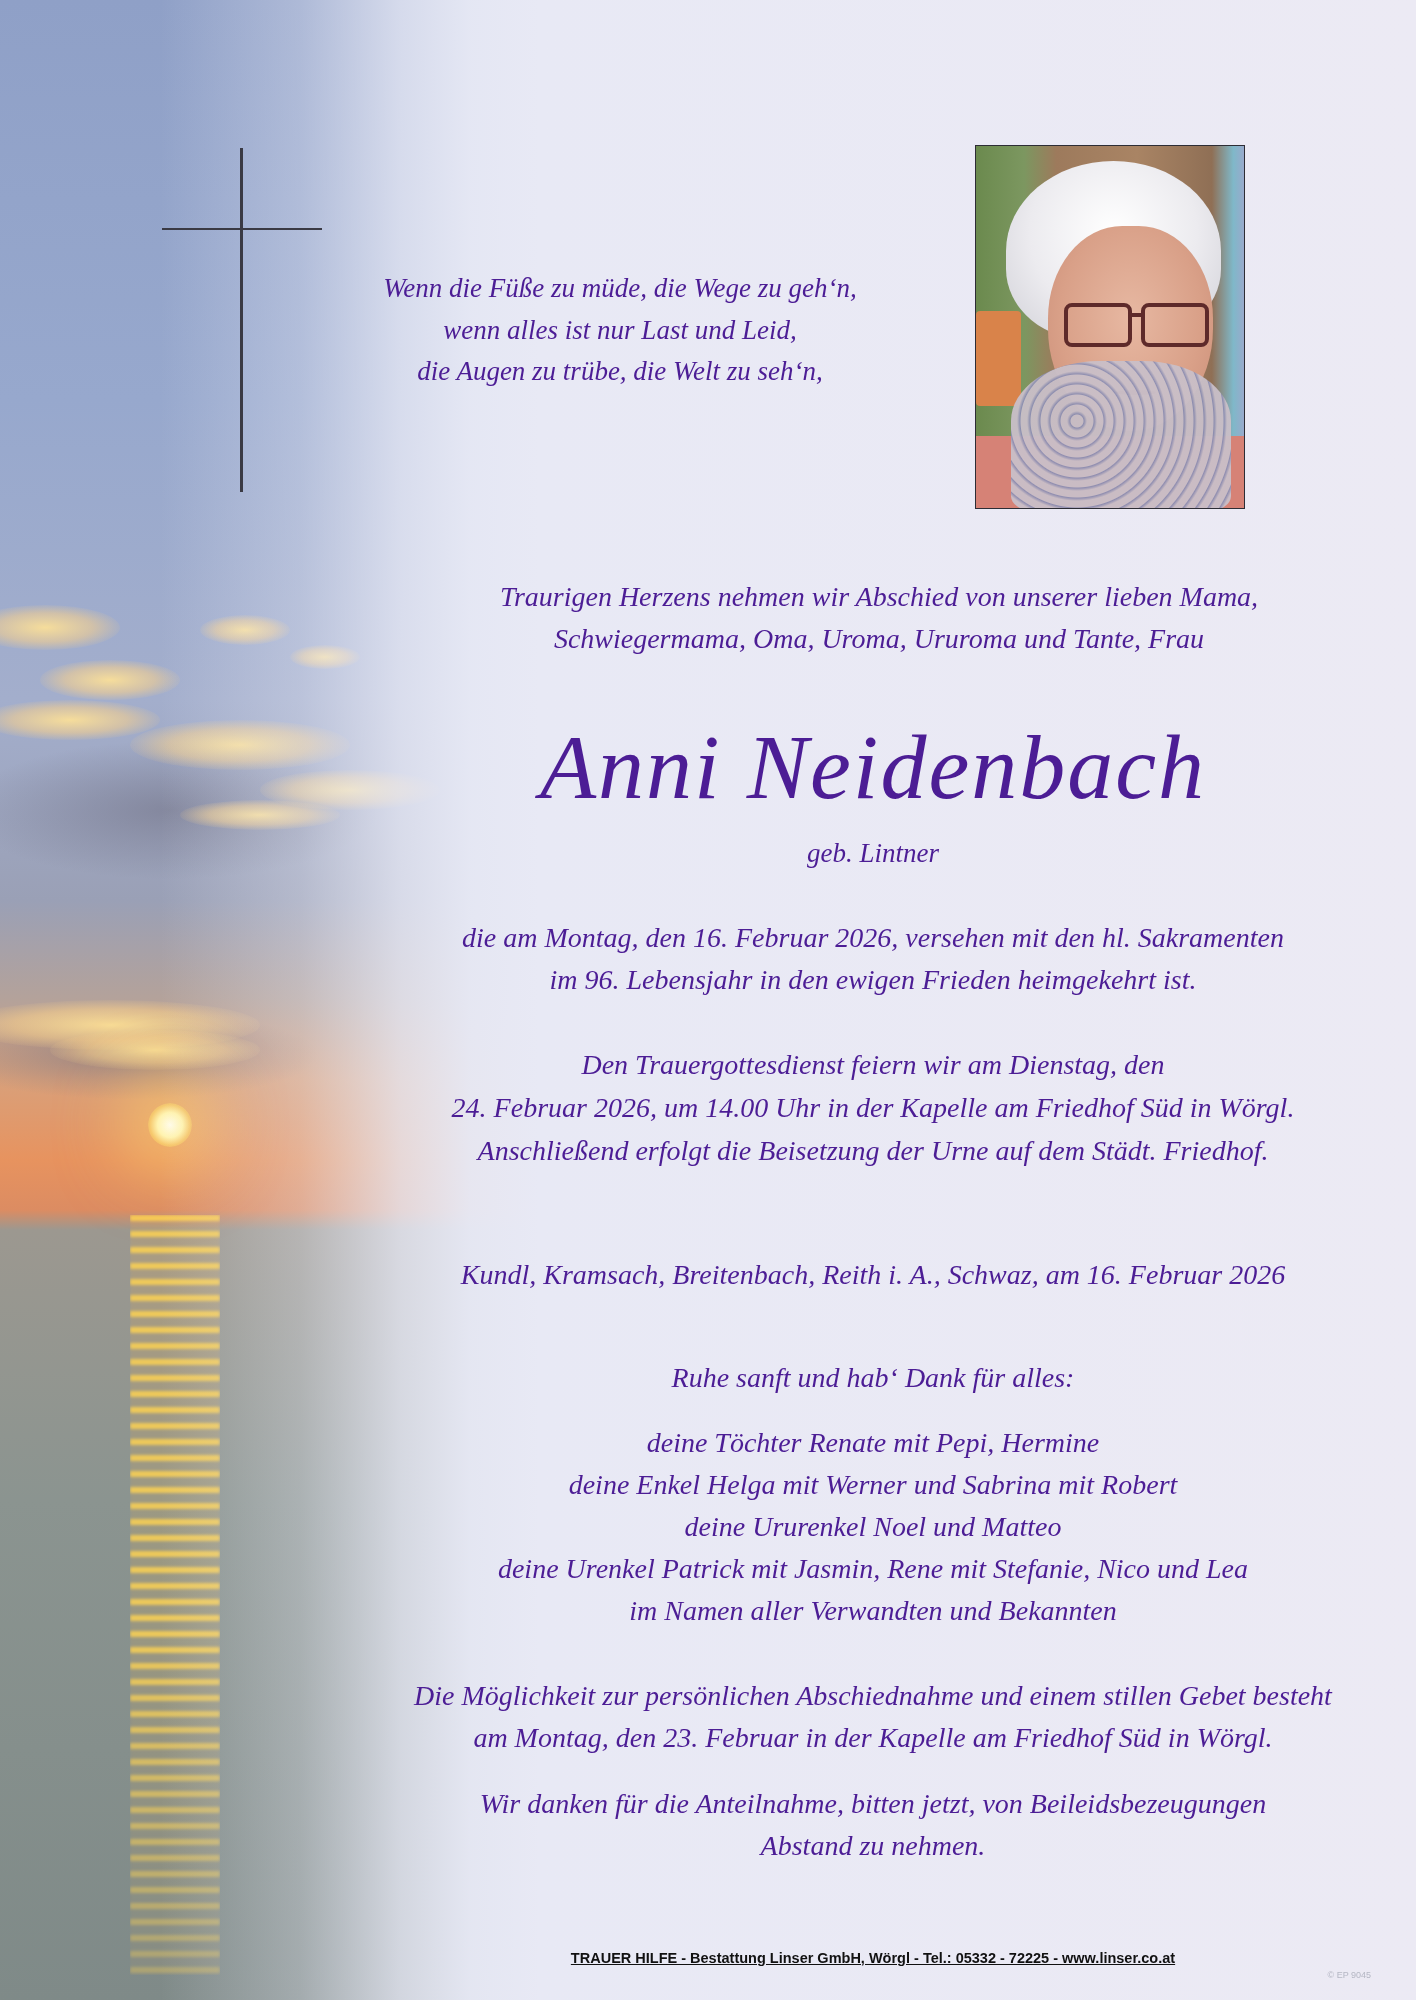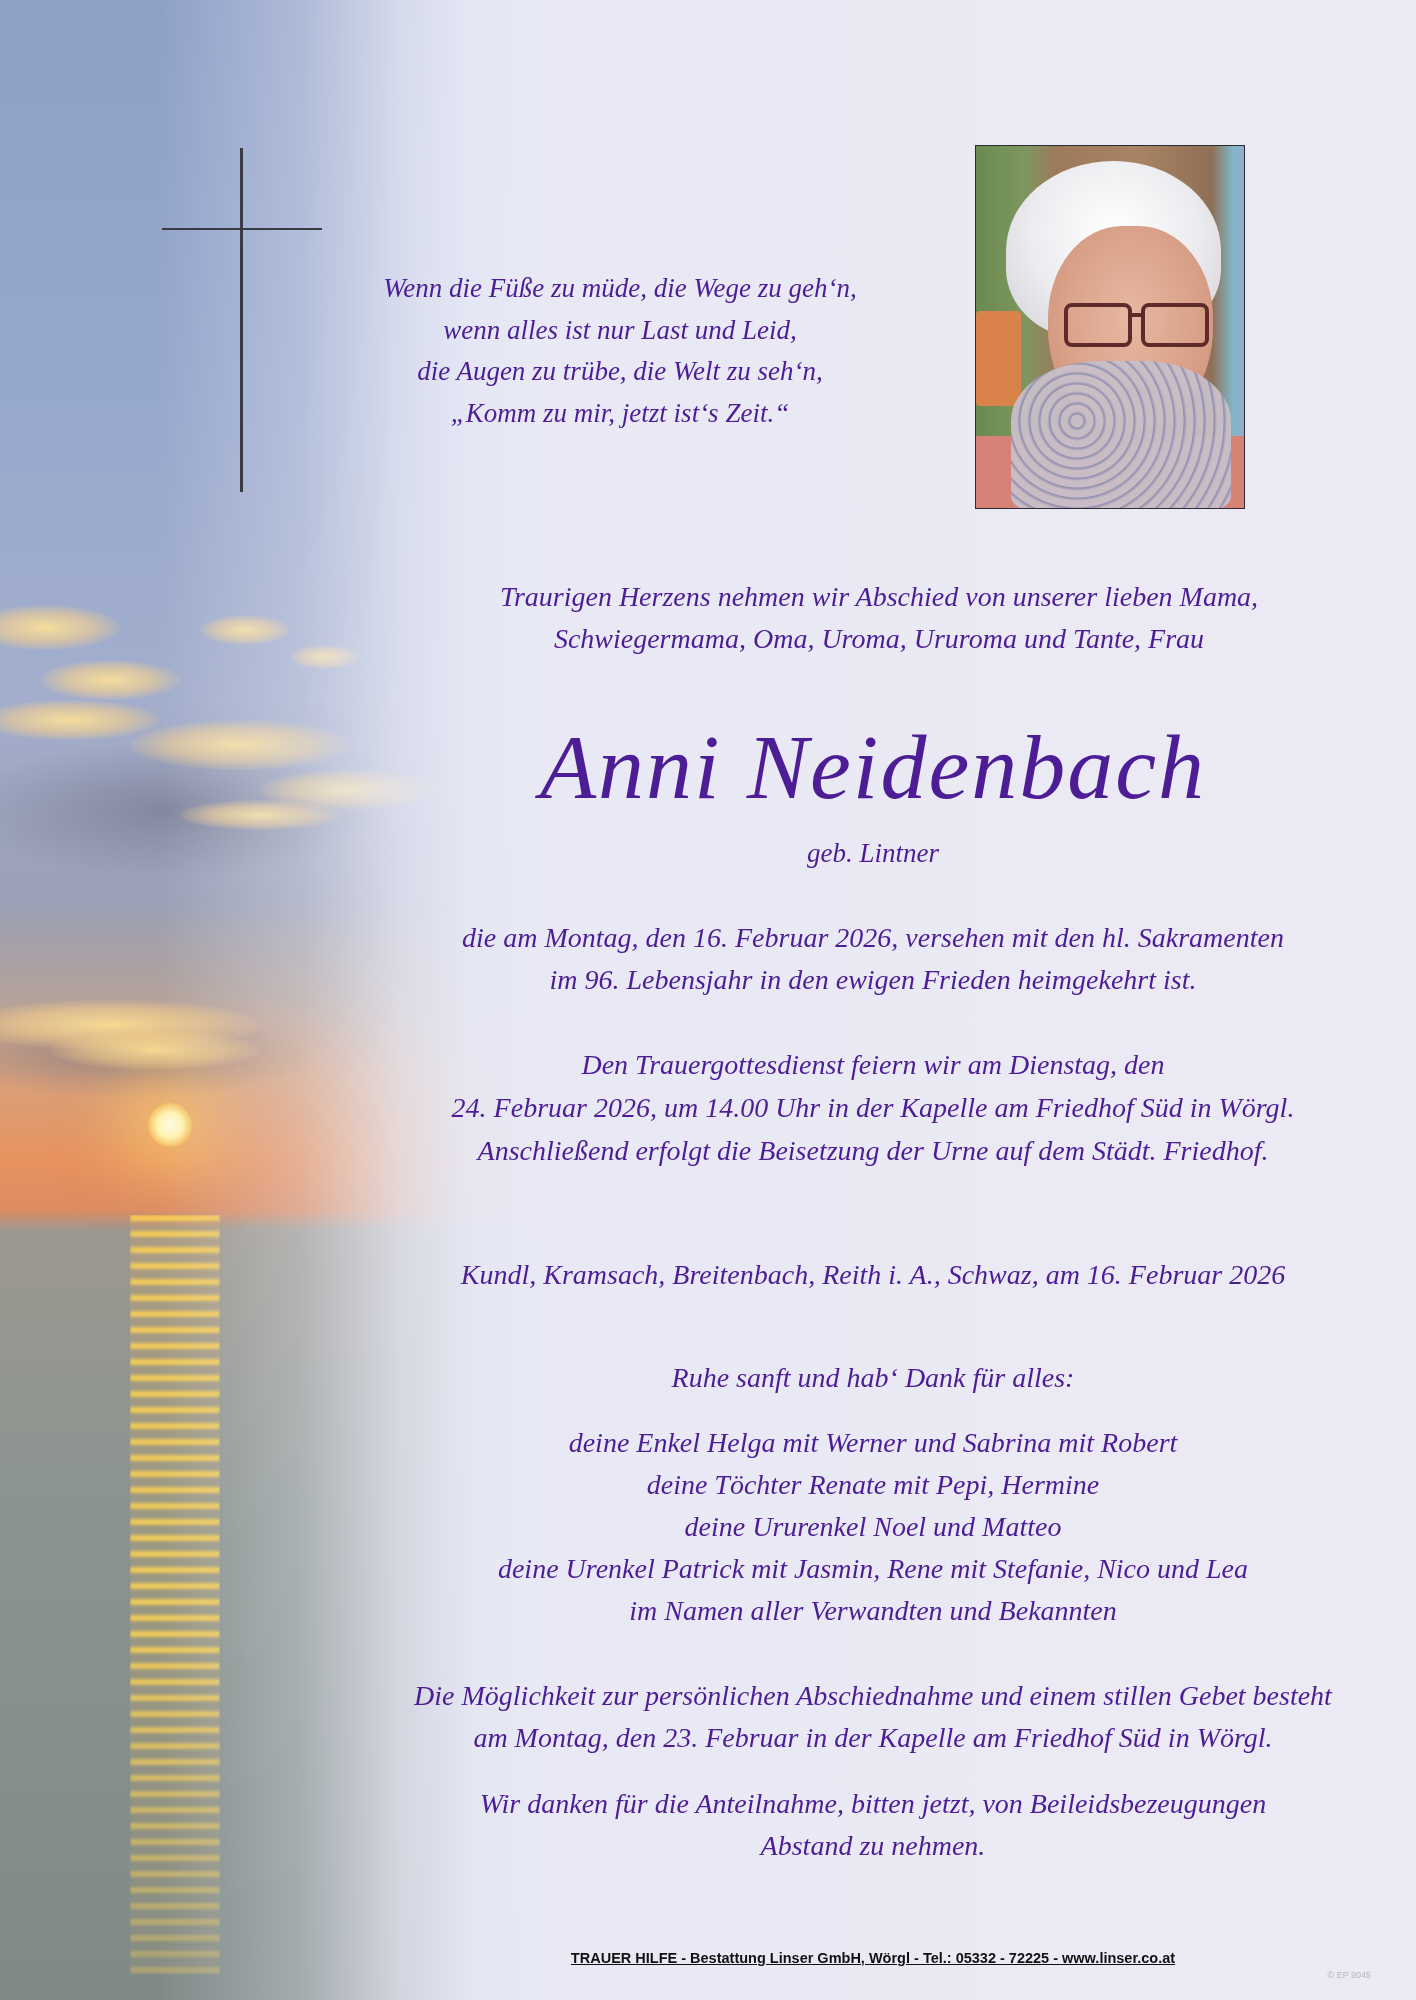--- a/index.html
+++ b/index.html
@@ -123,21 +123,20 @@
   <div class="glasses-r"></div>
   <div class="bridge"></div>
   <div class="mouth"></div>
   <div class="scarf"></div>
 </div>
 
 <div class="text-block poem">
   <span class="line">Wenn die Füße zu müde, die Wege zu geh‘n,</span>
   <span class="line">wenn alles ist nur Last und Leid,</span>
   <span class="line">die Augen zu trübe, die Welt zu seh‘n,</span>
-  <span class="line">„Komm zu mir, jetzt ist‘s Zeit.“</span>
 </div>
 
 <div class="text-block intro">
   <span class="line">Traurigen Herzens nehmen wir Abschied von unserer lieben Mama,</span>
   <span class="line">Schwiegermama, Oma, Uroma, Ururoma und Tante, Frau</span>
 </div>
 
 <div class="text-block name">Anni Neidenbach</div>
 <div class="text-block maiden">geb. Lintner</div>
 
@@ -150,22 +149,22 @@
   <span class="line">Den Trauergottesdienst feiern wir am Dienstag, den</span>
   <span class="line">24. Februar 2026, um 14.00 Uhr in der Kapelle am Friedhof Süd in Wörgl.</span>
   <span class="line">Anschließend erfolgt die Beisetzung der Urne auf dem Städt. Friedhof.</span>
 </div>
 
 <div class="text-block place">Kundl, Kramsach, Breitenbach, Reith i. A., Schwaz, am 16. Februar 2026</div>
 
 <div class="text-block thanks-head">Ruhe sanft und hab‘ Dank für alles:</div>
 
 <div class="text-block family">
+  <span class="line">deine Töchter Renate mit Pepi, Hermine</span>
   <span class="line">deine Enkel Helga mit Werner und Sabrina mit Robert</span>
-  <span class="line">deine Töchter Renate mit Pepi, Hermine</span>
   <span class="line">deine Ururenkel Noel und Matteo</span>
   <span class="line">deine Urenkel Patrick mit Jasmin, Rene mit Stefanie, Nico und Lea</span>
   <span class="line">im Namen aller Verwandten und Bekannten</span>
 </div>
 
 <div class="text-block farewell">
   <span class="line">Die Möglichkeit zur persönlichen Abschiednahme und einem stillen Gebet besteht</span>
   <span class="line">am Montag, den 23. Februar in der Kapelle am Friedhof Süd in Wörgl.</span>
 </div>
 

